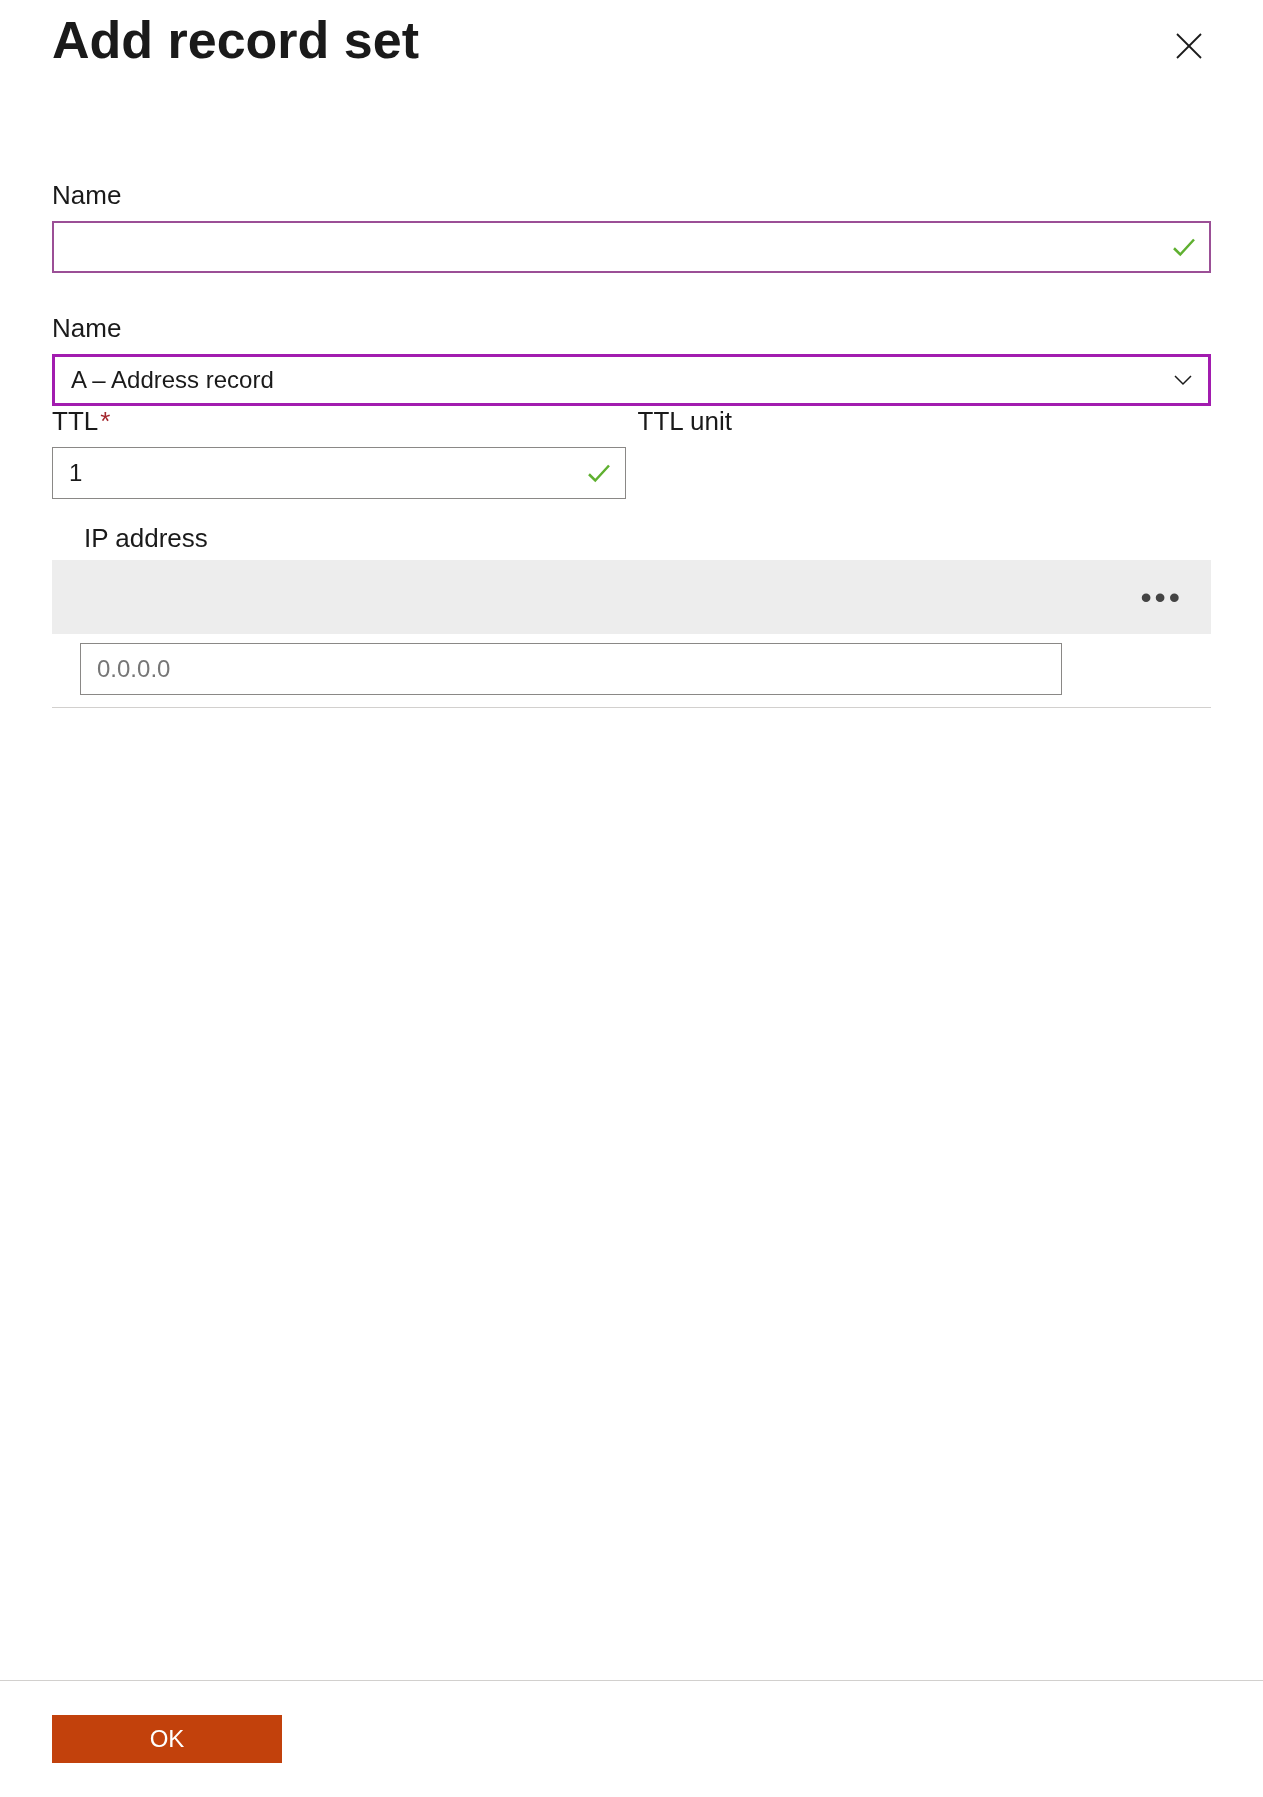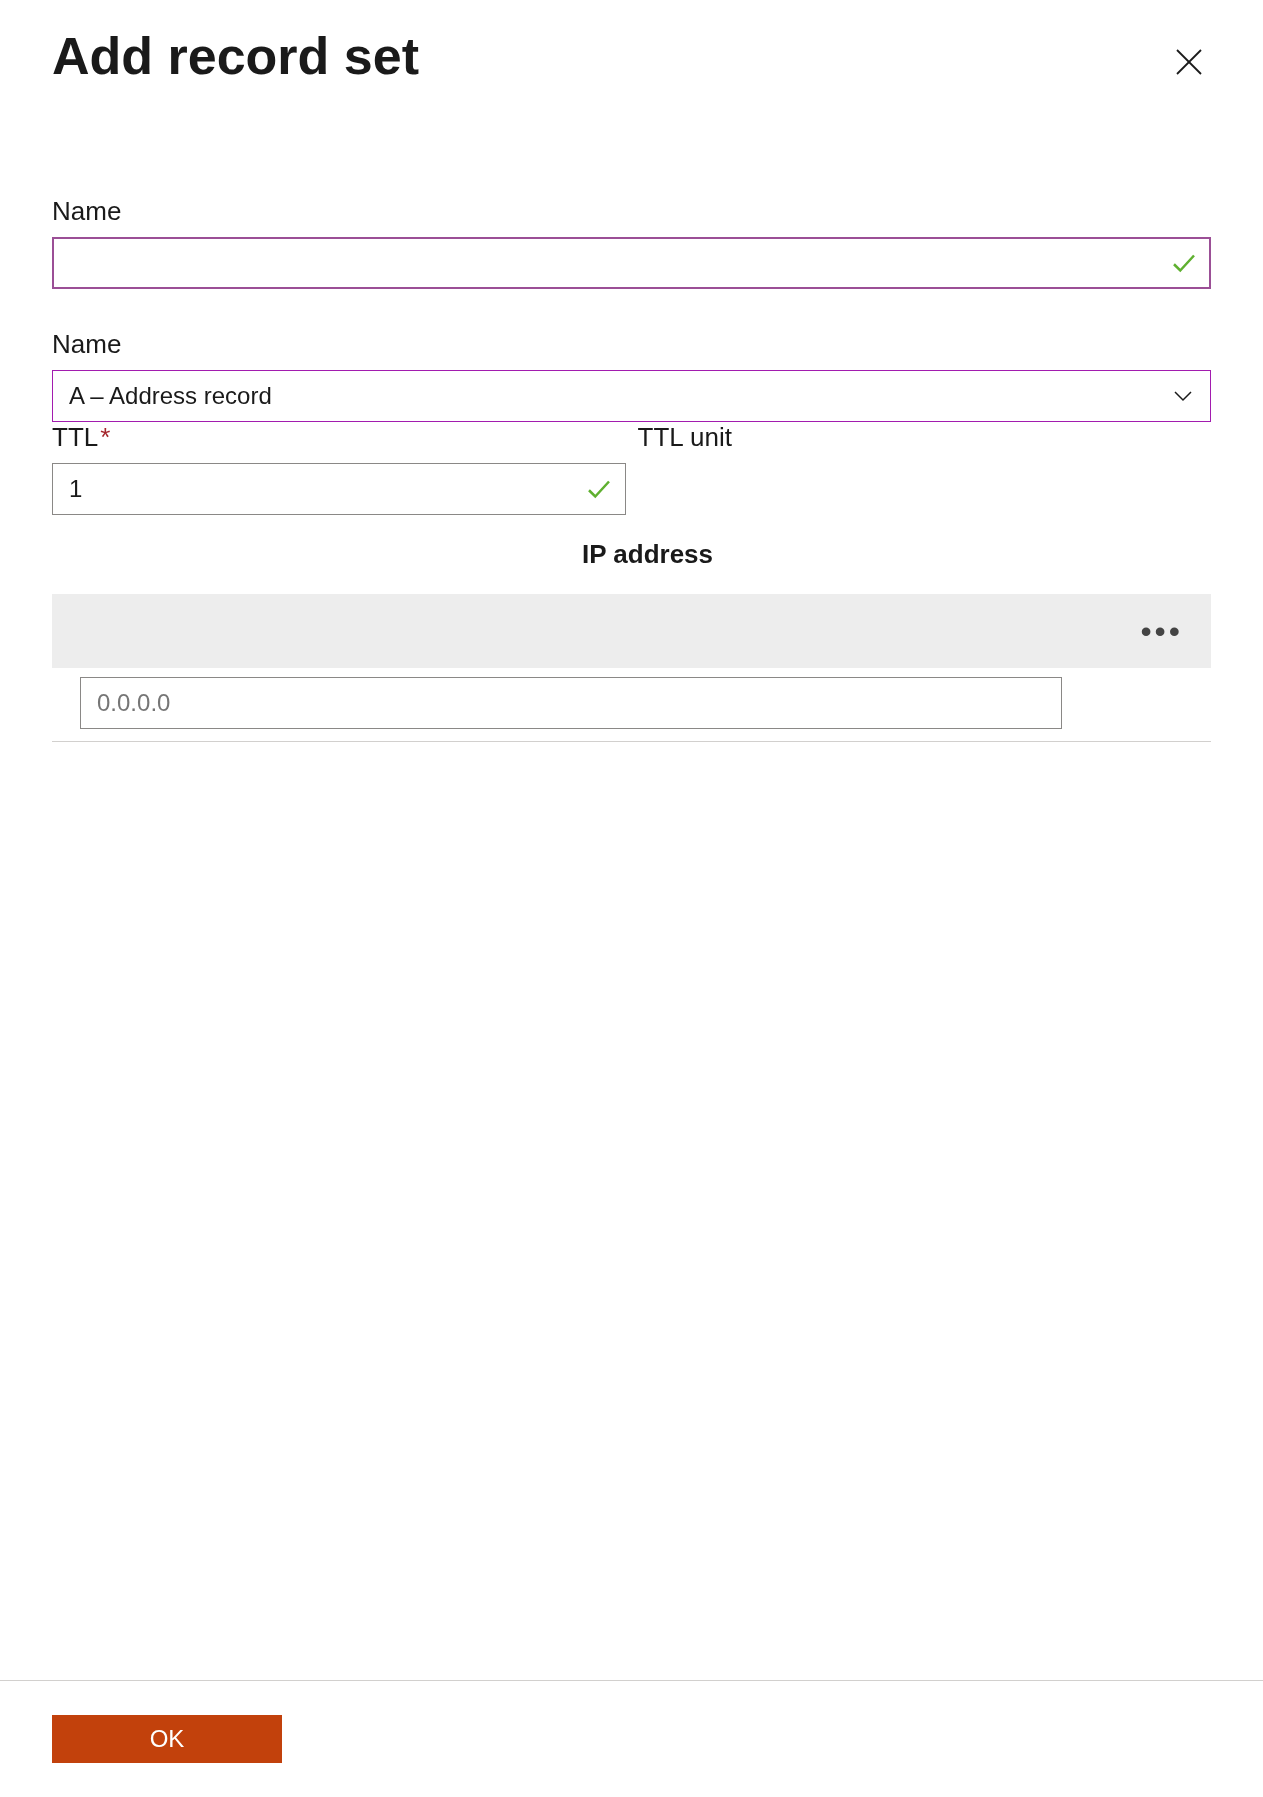--- a/index.html
+++ b/index.html
@@ -13,21 +13,21 @@
       width: 1263px;
       height: 1797px;
       position: relative;
       display: flex;
       flex-direction: column;
     }
     .header {
       display: flex;
       justify-content: space-between;
       align-items: flex-start;
-      padding: 26px 52px 0 52px;
+      padding: 10px 52px 0 52px;
     }
     .title {
       font-size: 52px;
       font-weight: 600;
       color: #1a1a1a;
     }
     .close-btn {
       cursor: pointer;
       padding: 18px 4px 0 0;
     }
@@ -81,21 +81,21 @@
       transform: translateY(-50%);
       width: 30px;
       height: 30px;
     }
     .select-wrapper {
       position: relative;
     }
     .select-box {
       width: 100%;
       height: 52px;
-      border: 1px solid #a21caf;
+      border: 3px solid #a21caf;
       padding: 0 48px 0 16px;
       font-size: 24px;
       color: #1a1a1a;
       background: #ffffff;
       display: flex;
       align-items: center;
       cursor: pointer;
     }
     .chevron-down {
       position: absolute;
@@ -107,26 +107,25 @@
     }
     .two-col {
       display: flex;
       gap: 12px;
     }
     .two-col > div {
       flex: 1;
     }
     .section-header {
       font-size: 26px;
-      font-weight: 700;
+      font-weight: 400;
       color: #1a1a1a;
       padding-left: 32px;
       margin-top: 24px;
-      margin-bottom: 24px;
-      text-align: center;
+      margin-bottom: 6px;
     }
     .banner-row {
       background: #ededed;
       height: 74px;
       display: flex;
       align-items: center;
       justify-content: flex-end;
       padding: 0 28px;
     }
     .banner-dots {

